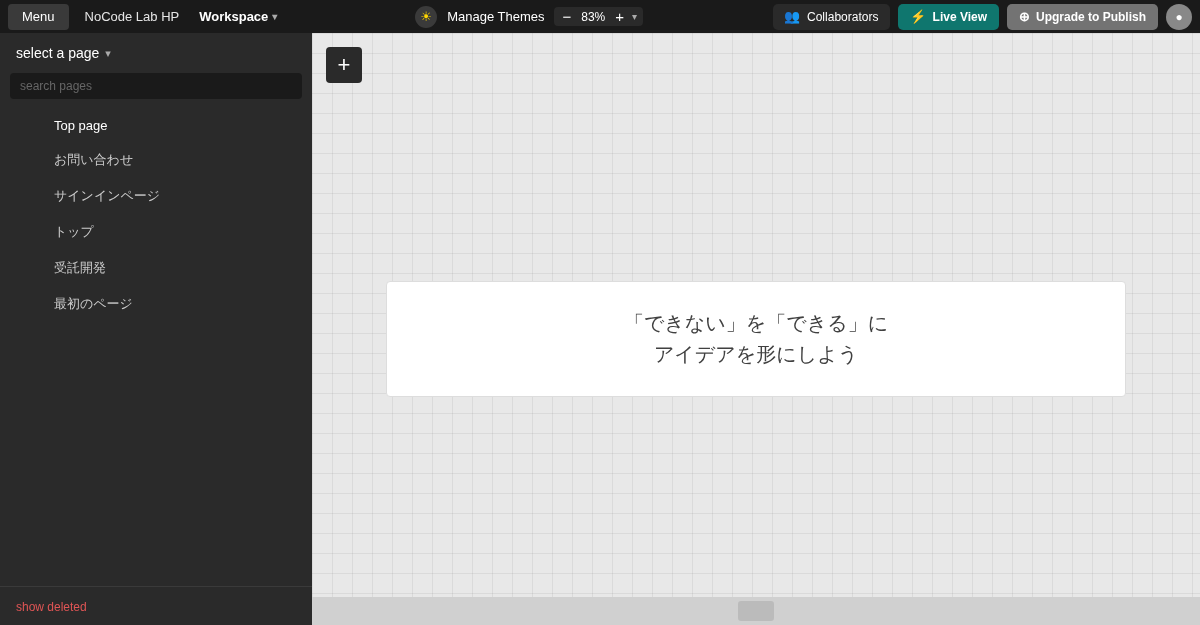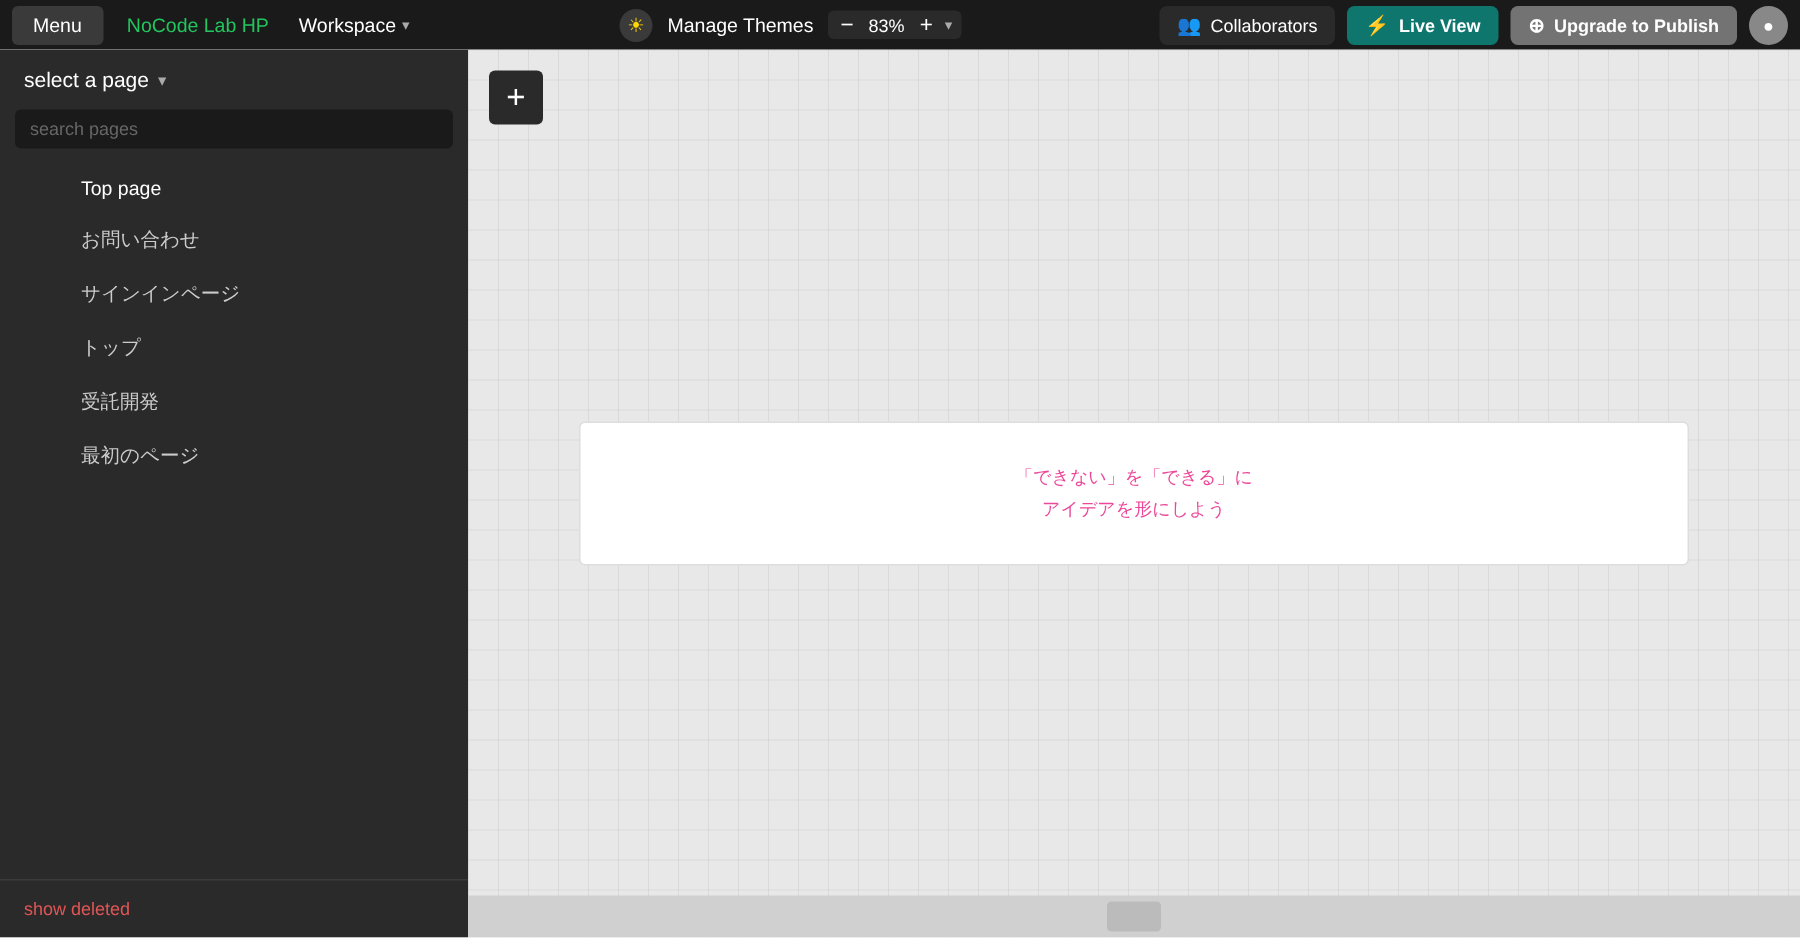--- a/index.html
+++ b/index.html
@@ -37,31 +37,31 @@
       font-weight: 500;
       cursor: pointer;
       border-radius: 4px;
       margin-right: 8px;
       height: 26px;
       display: flex;
       align-items: center;
     }
 
     .topbar-appname {
-      color: #22c55e;
+      color: #e5e5e5;
       font-size: 13px;
       font-weight: 500;
       margin-right: 4px;
       padding: 0 8px;
     }
 
     .topbar-workspace {
       color: #fff;
       font-size: 13px;
-      font-weight: 400;
+      font-weight: 700;
       display: flex;
       align-items: center;
       gap: 4px;
       padding: 0 8px;
       cursor: pointer;
       justify-content: space-between;
     }
 
     .topbar-workspace .chevron {
       font-size: 10px;
@@ -325,22 +325,22 @@
       border-radius: 4px;
       padding: 28px 20px;
       display: flex;
       flex-direction: column;
       align-items: center;
       justify-content: center;
       gap: 4px;
     }
 
     .canvas-text-line {
-      font-size: 12px;
-      color: #ec4899;
+      font-size: 20px;
+      color: #404040;
       font-family: serif;
       text-align: center;
     }
 
     .canvas-bottom-bar {
       position: absolute;
       bottom: 0;
       left: 0;
       right: 0;
       height: 28px;

